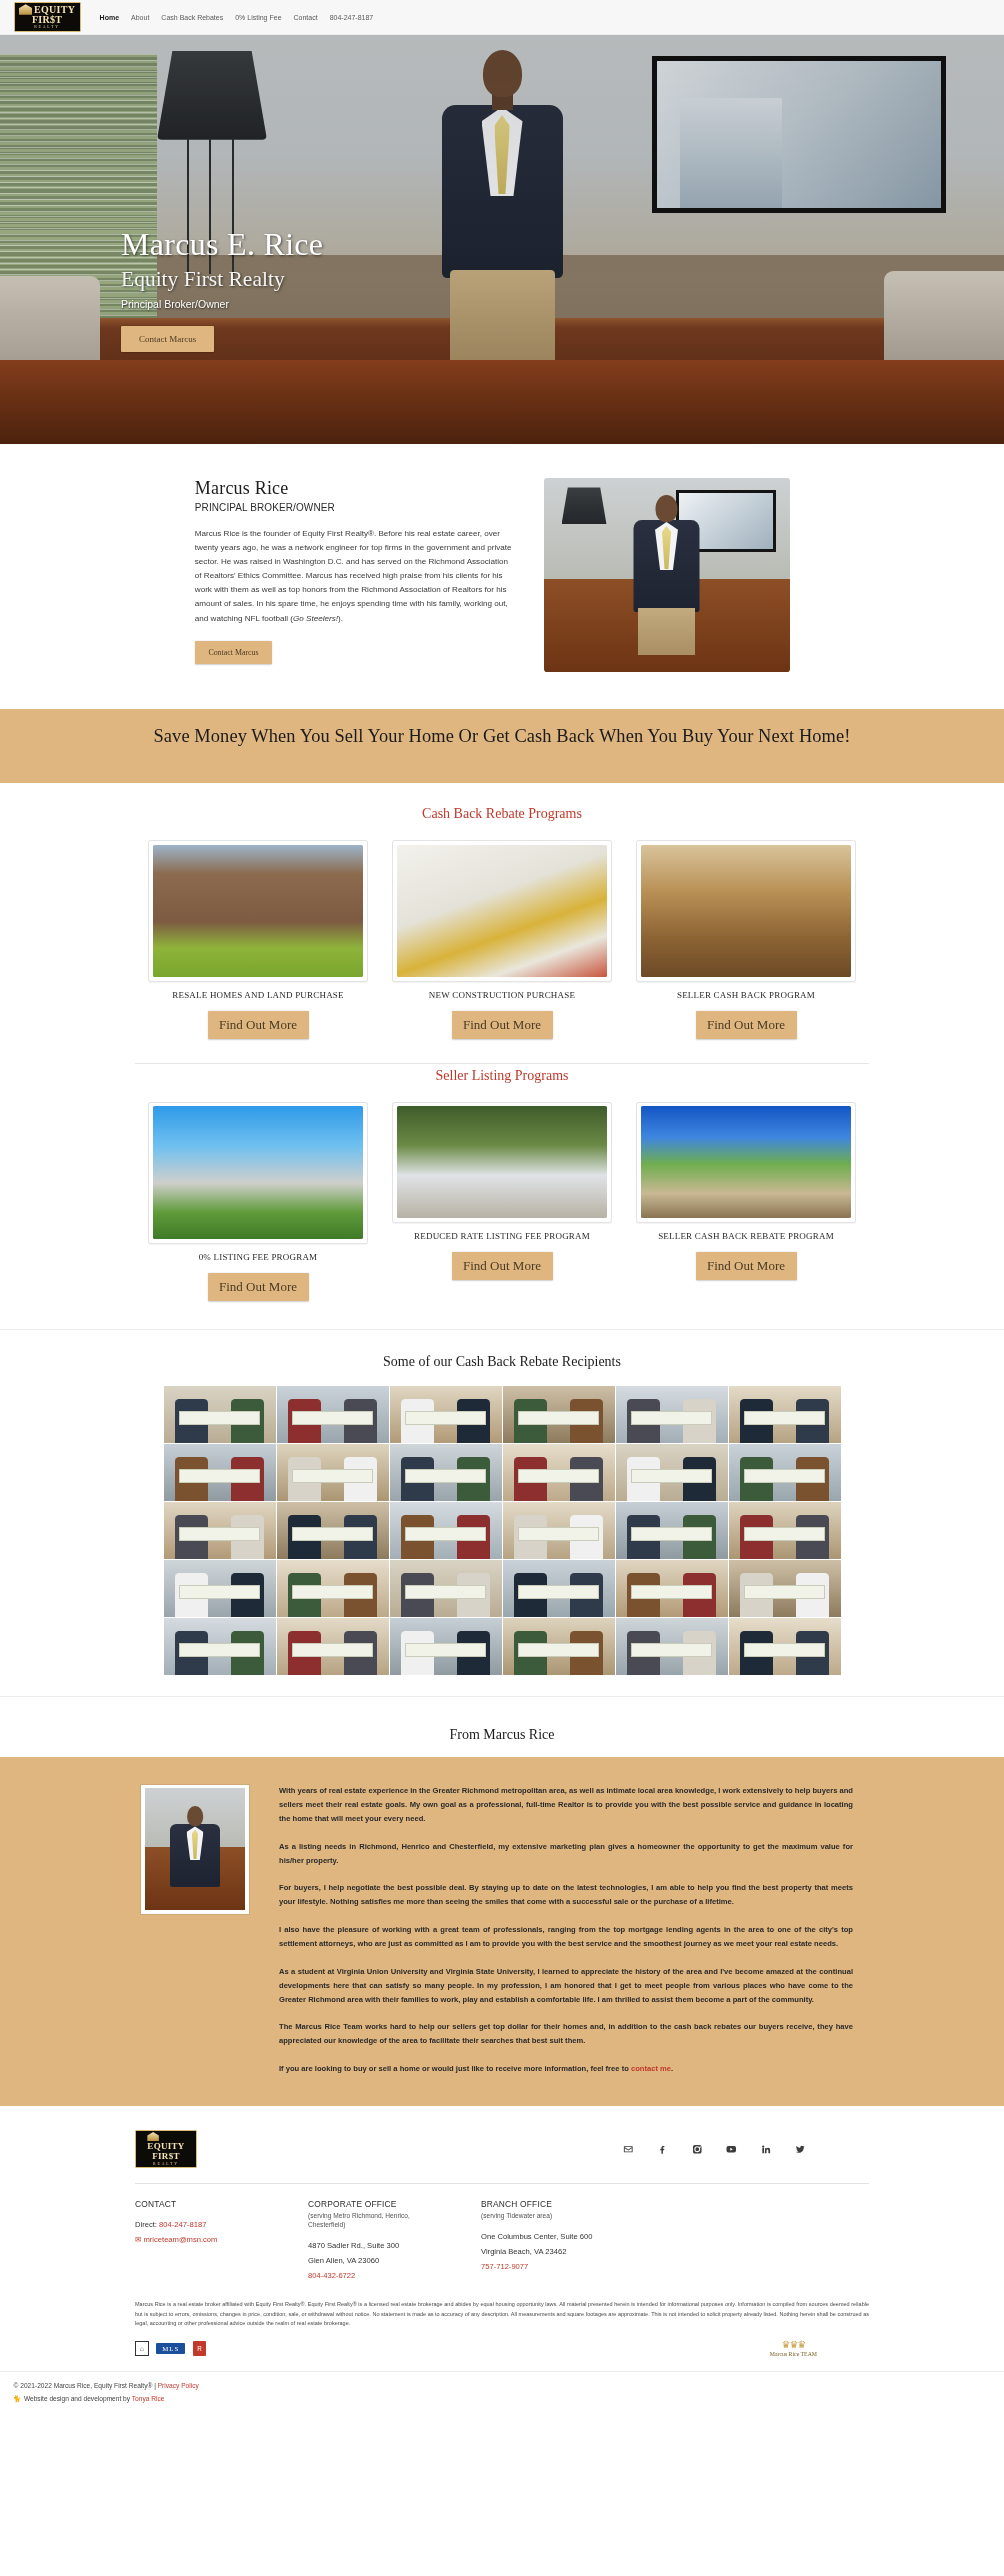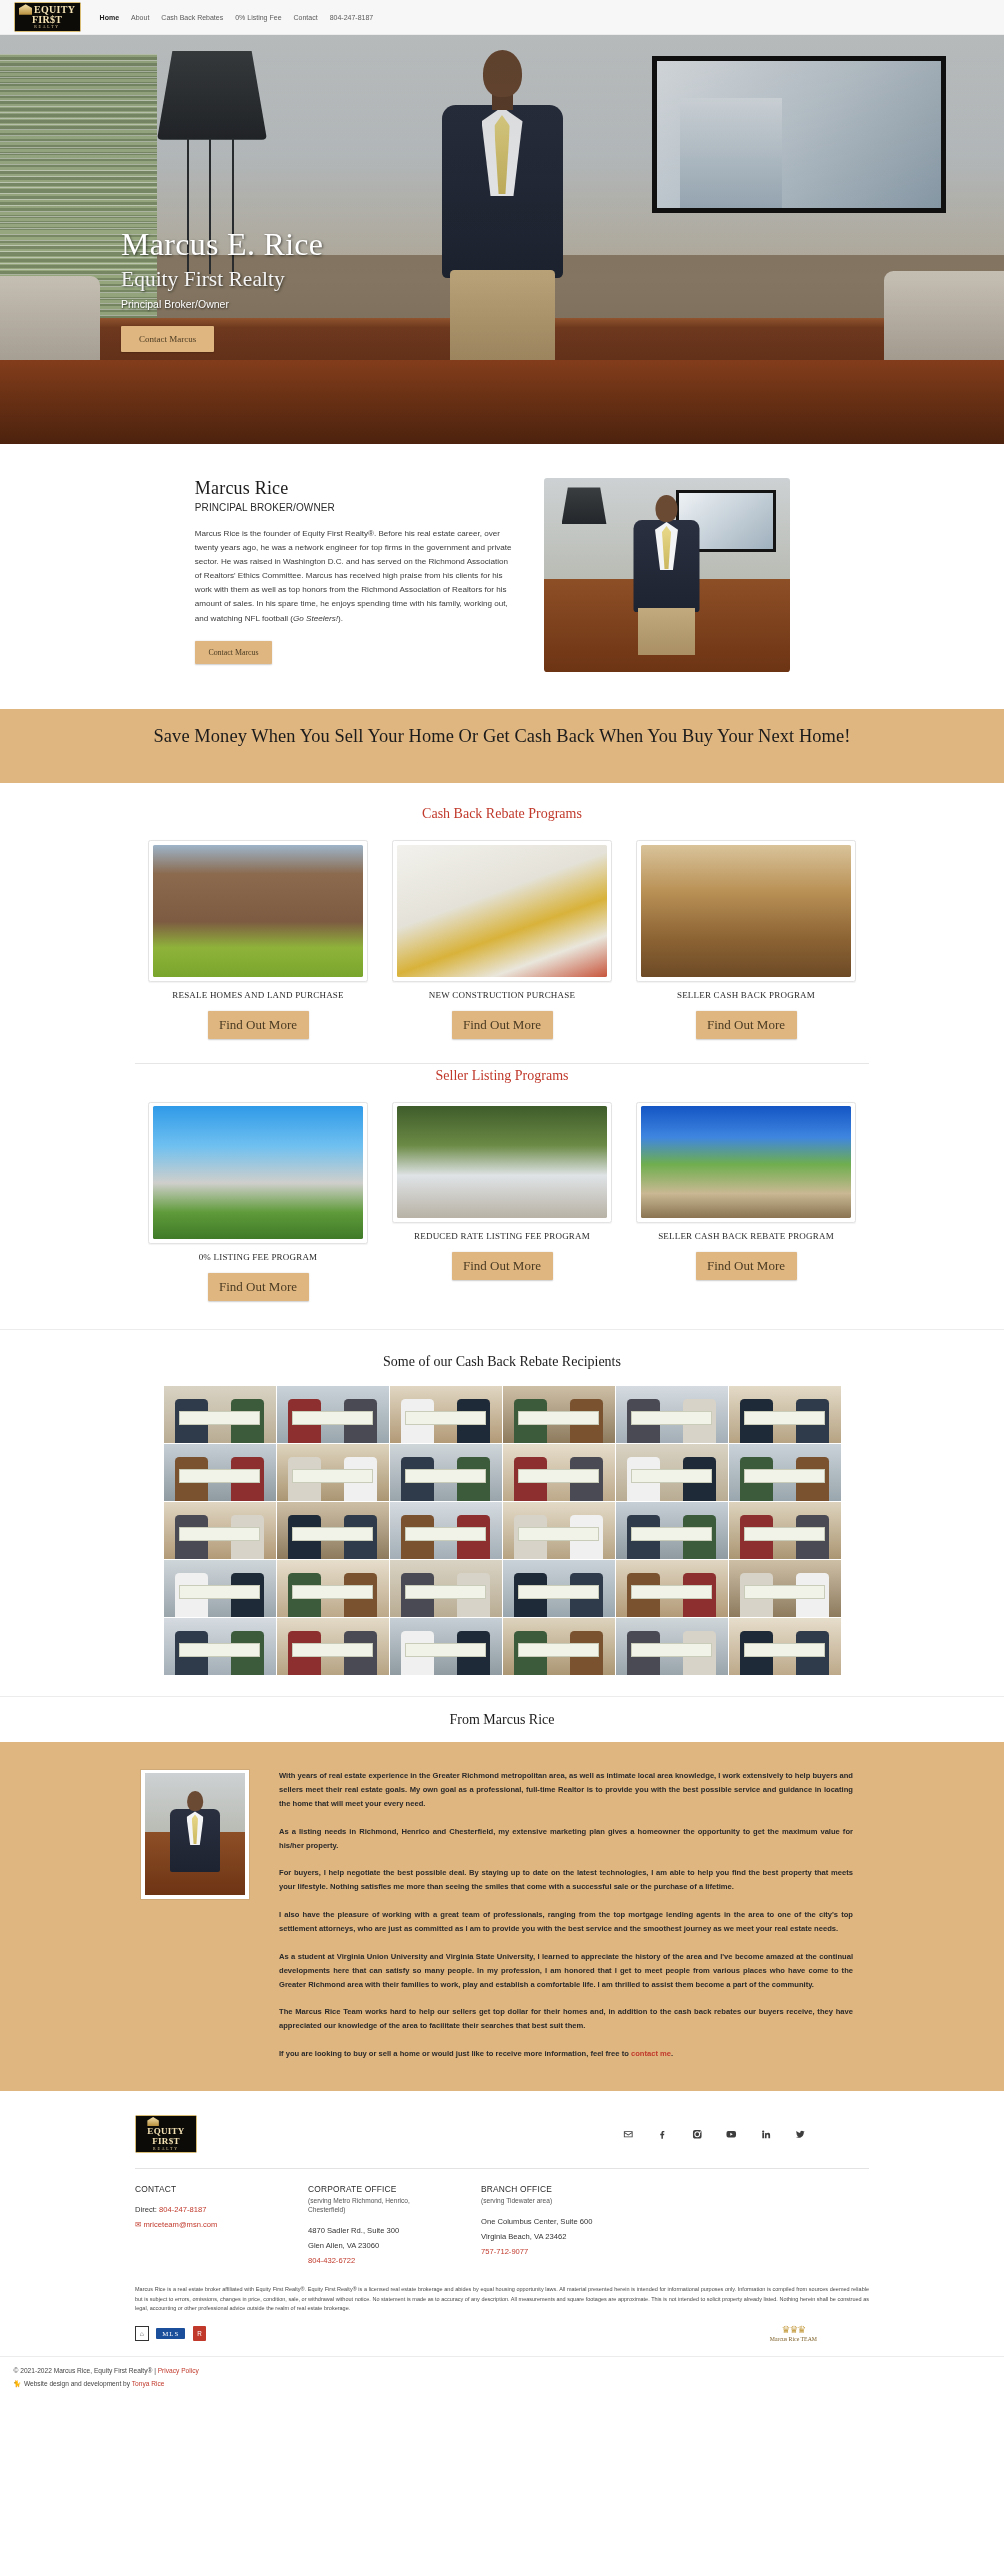--- a/index.html
+++ b/index.html
@@ -358,21 +358,21 @@
   .gphoto .gp-a { left: 10%; }
   .gphoto .gp-b { right: 10%; }
 
   
   .from-marcus-head {
     background:#fff; text-align:center; padding: 15.7px 0 13.6px;
     border-top:0.5px solid #ececec;
   }
   .from-marcus-head h3 {
     font-family: "Liberation Serif", serif;
-    font-weight:400; font-size: 14px; color:#1c1c1c;
+    font-weight:400; font-size: 14px; color:#1c1c1c;margin-top:15px;
   }
   .from-marcus {
     background:#e0b680;
     padding: 27px 0 30px;
   }
   .fm-inner {
     width: 818px; margin: 0 auto;
     display:flex; gap: 29px; align-items: flex-start;
   }
   .fm-photo {

